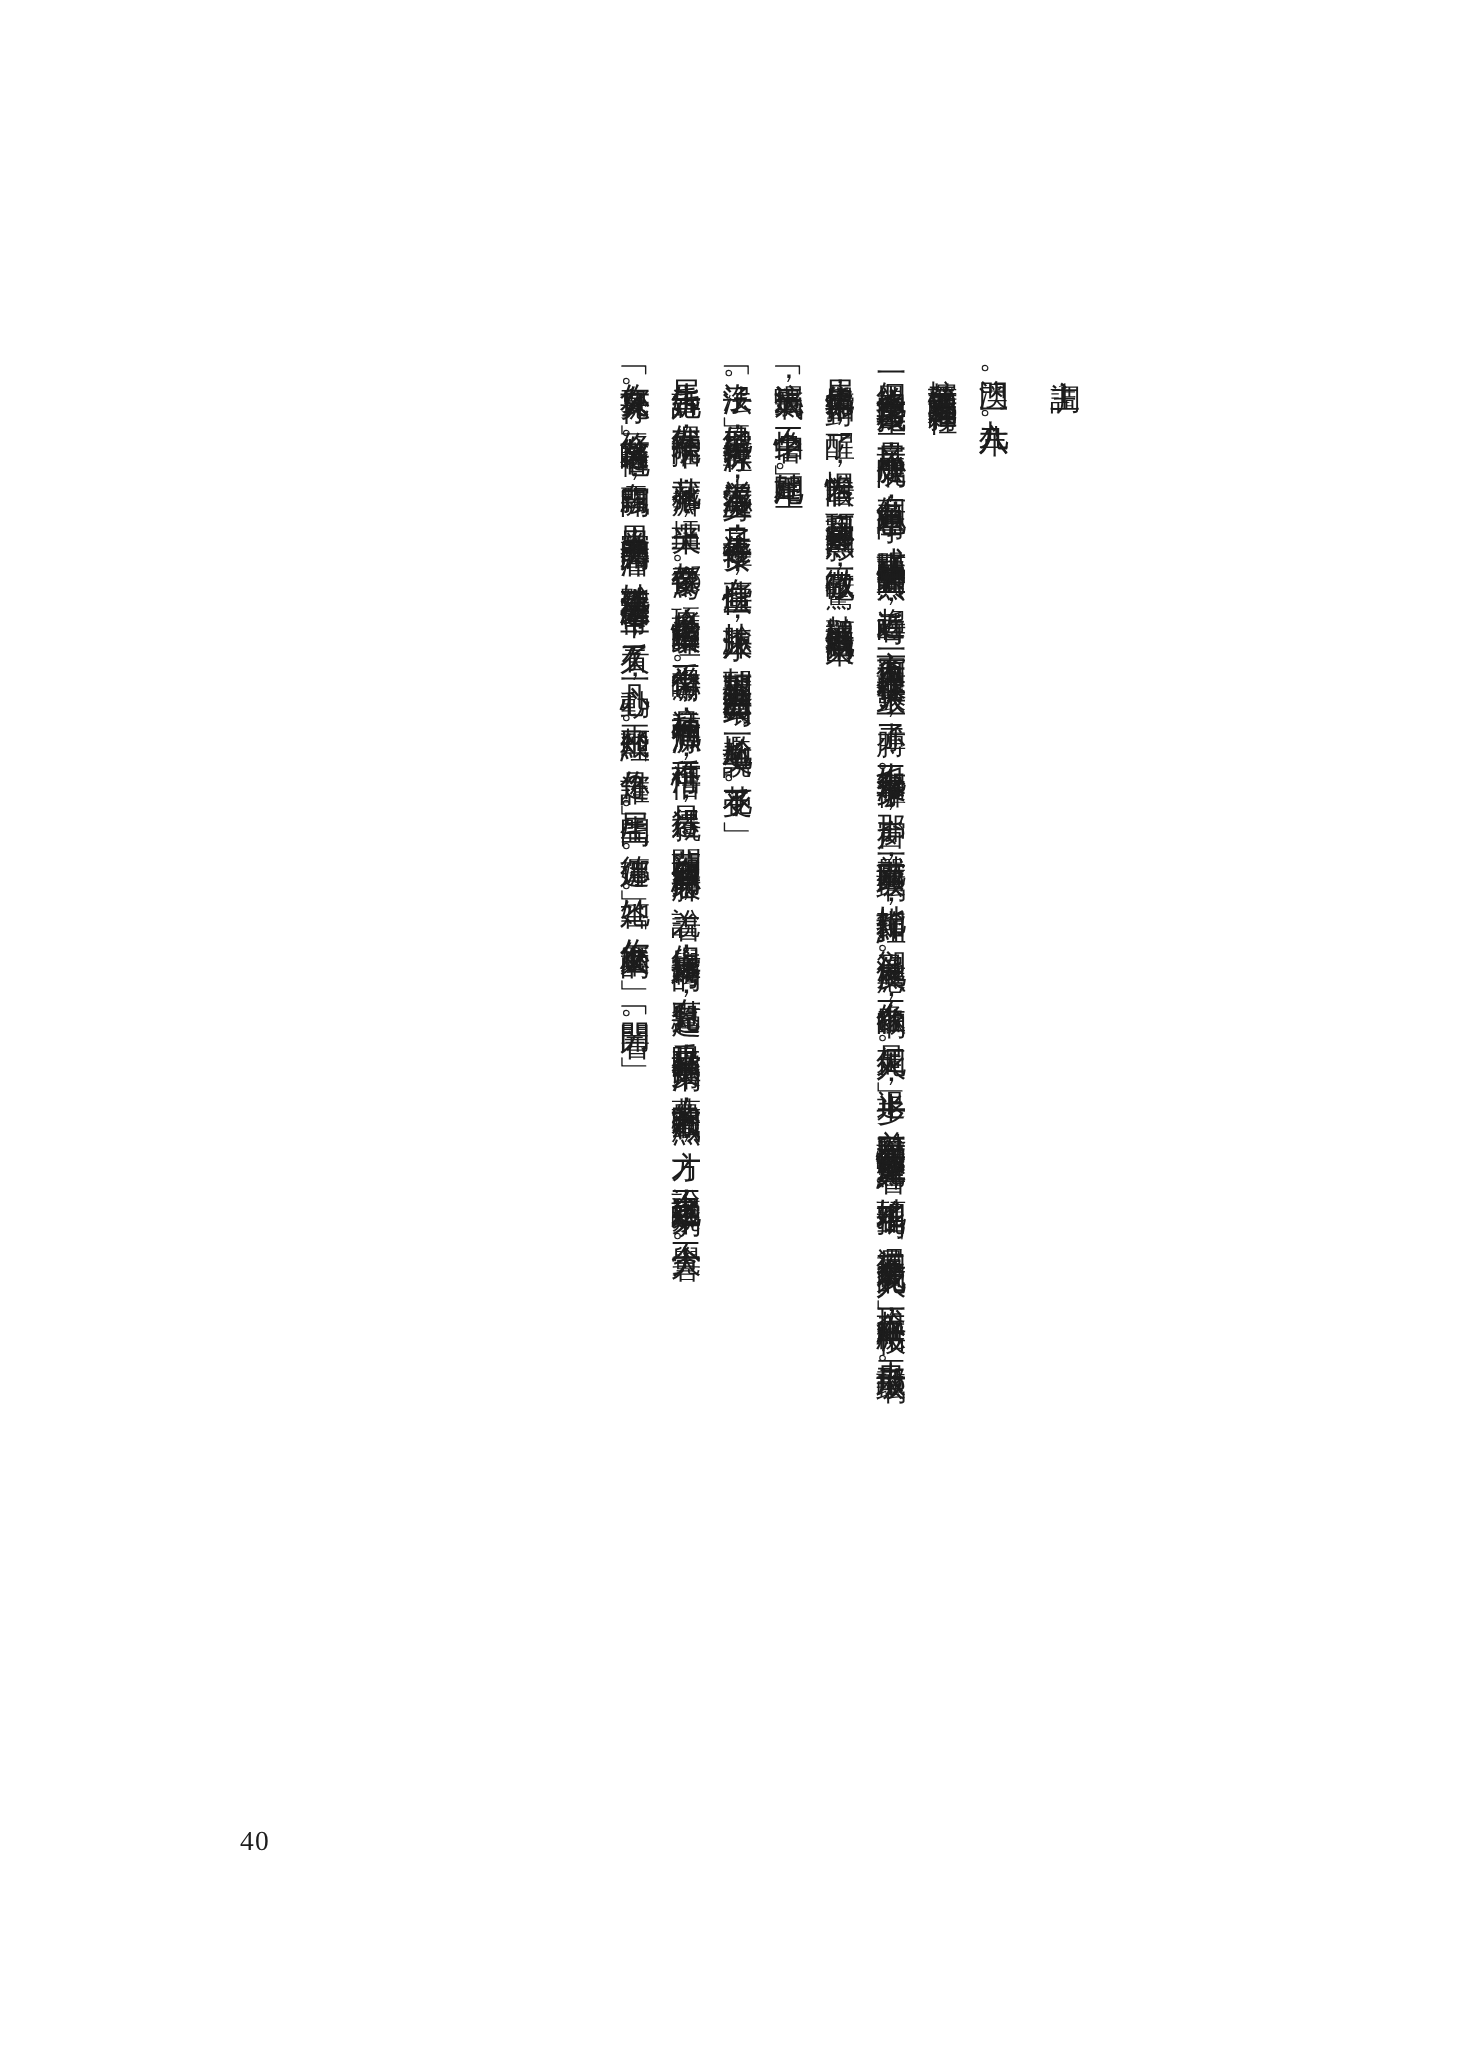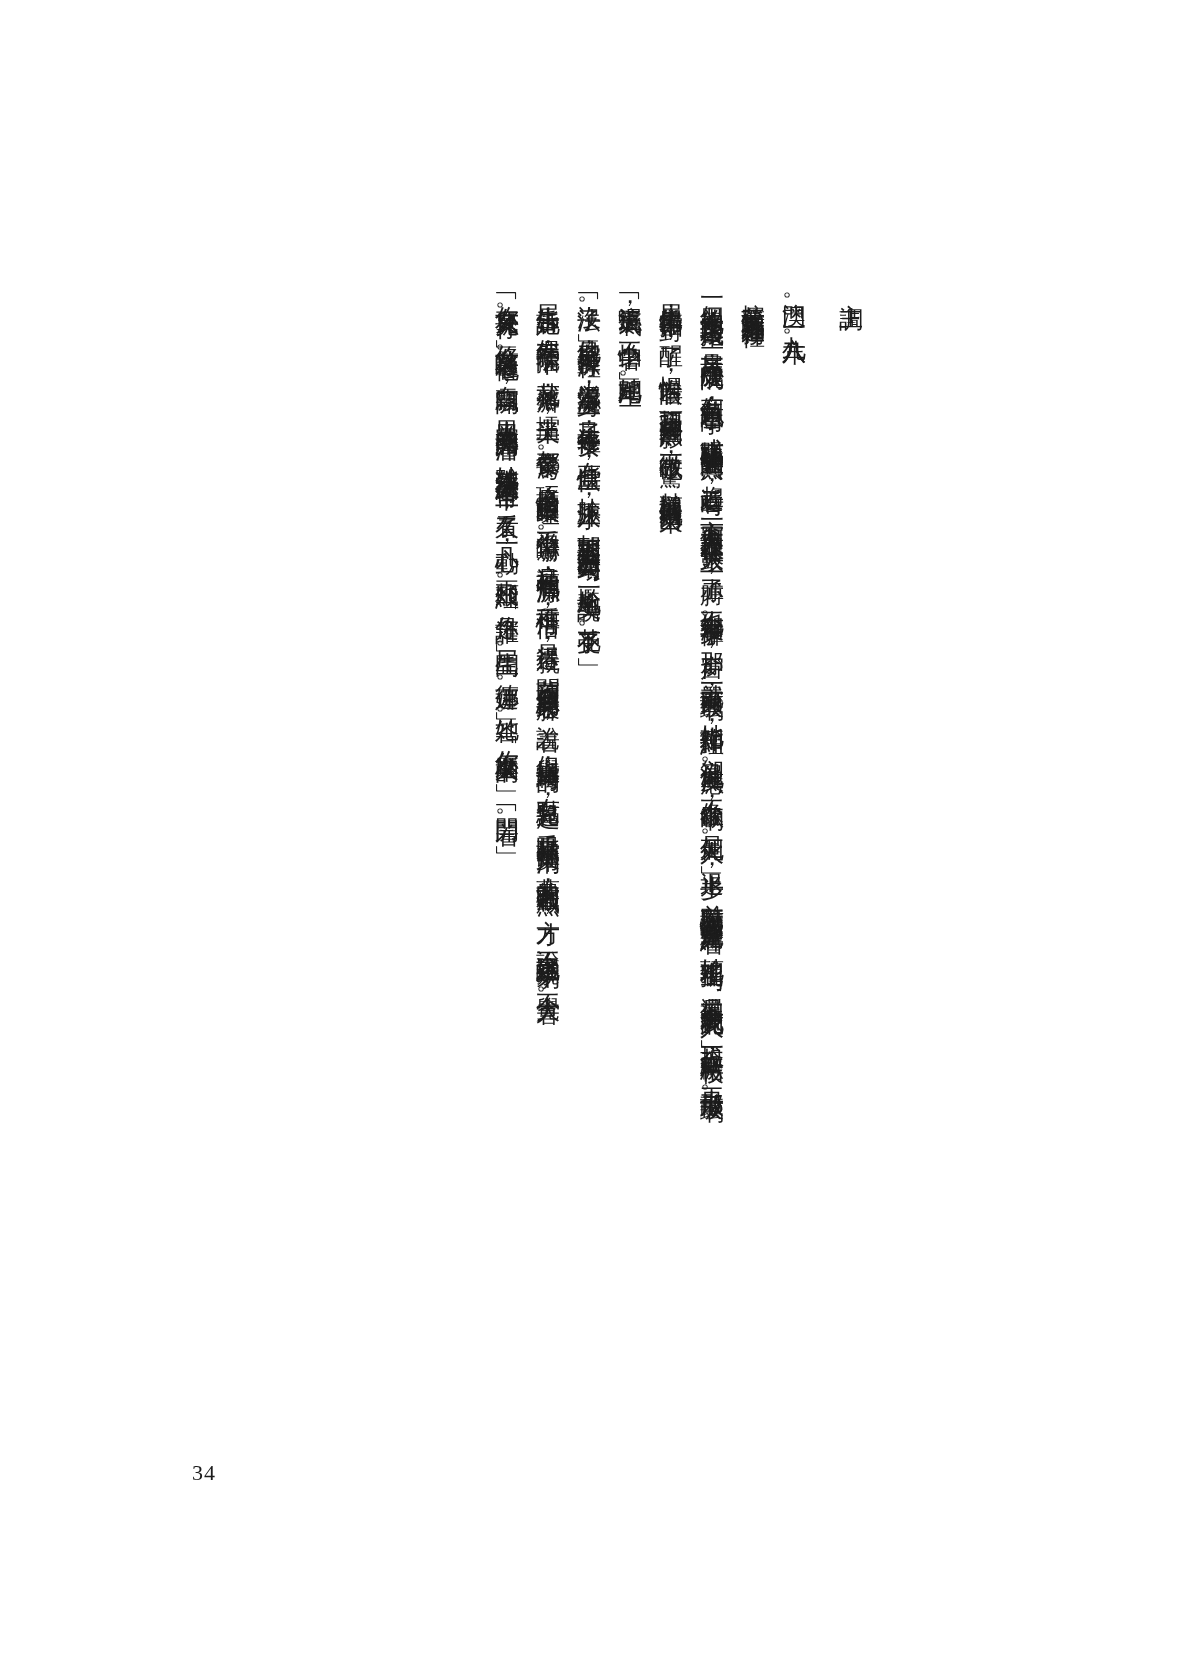--- a/index.html
+++ b/index.html
@@ -61,15 +61,15 @@
   <p>澳門。一九六八年。</p>
       <p>檸黃葡式老宅沉陷在霧裡。</p>
       <p>一個黑袍修女上門去找尾生，見屋前小庭院一隅，有個黃白色小崗亭，式樣跟碼頭的售票間無異，趨近看時，方窗下一個男人靠裡伏在一張大鼓上，赤了膊，也不知有沒穿褲子。那窗戶，就嚴實一面玻璃，她指節扣紅，卻沒見他反應。「不像在歇晌，是個死人。」退半步，差點兒讓病懨懨一盆藍鳶尾絆着，她搖頭批了句：「還是個不會栽花的死人。」拔起盆中一橛枯枝，再去敲那玻璃。</p>
       <p>尾生覺得節拍不對，醒了，惺忪着眼，扭頭見窗外一團黑影，微微吃了一驚，鼓槌還捏着就推門出來。</p>
       <p>「這濕翳天氣，不怕中暑？」她問尾生。</p>
       <p>「沒法子。」他只穿了短褲涼鞋，光着濕浞浞上身，見了這年輕修女，有些虛怯，一抹臉上汗水，朝牆根下那五六盆白海棠勾勾頭，尷尬地一笑說：「花受不了。」</p>
       <p>尾生告訴她：偶然在院子擂一下，花就落瓣；擂上半天，都像要蔫了。琢磨是怕這鼓樂喧噪，受不得驚嚇。這品種和他有淵源，種不活可惜，只得遷就，悶葫蘆裡自個兒撕心裂肺。說着，但覺短褲鬆垮垮的，有點兒篷起，垂眼見襠裡餘勢未消，夢中的蒼茫和熾熱，方才，說不定讓她窺了半豹，不覺大窘。</p>
       <p>「你女兒要見你。」修女笑瞇瞇看他。白霧飄開，男人黑實的膊胳閃着汗，她雖然決了志要侍奉上帝，看久了，凡心一動，兩頰飛紅。「你是誰？」尾生問。「德蓮娜。」她答。「你怎麼進來的？」　「門開着。」</p>
     </div>
 
-  <div class="pagenum">34</div>
+  <div class="pagenum">40</div>
 
 </div>
 
 </body></html>

